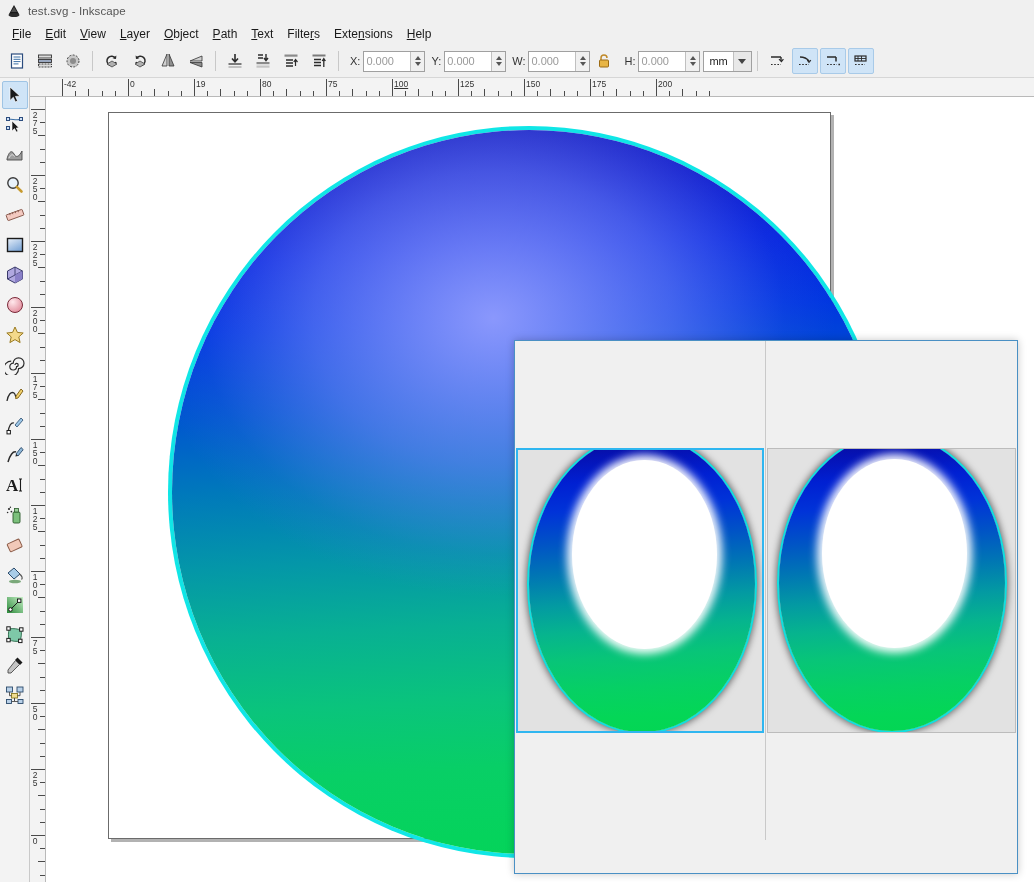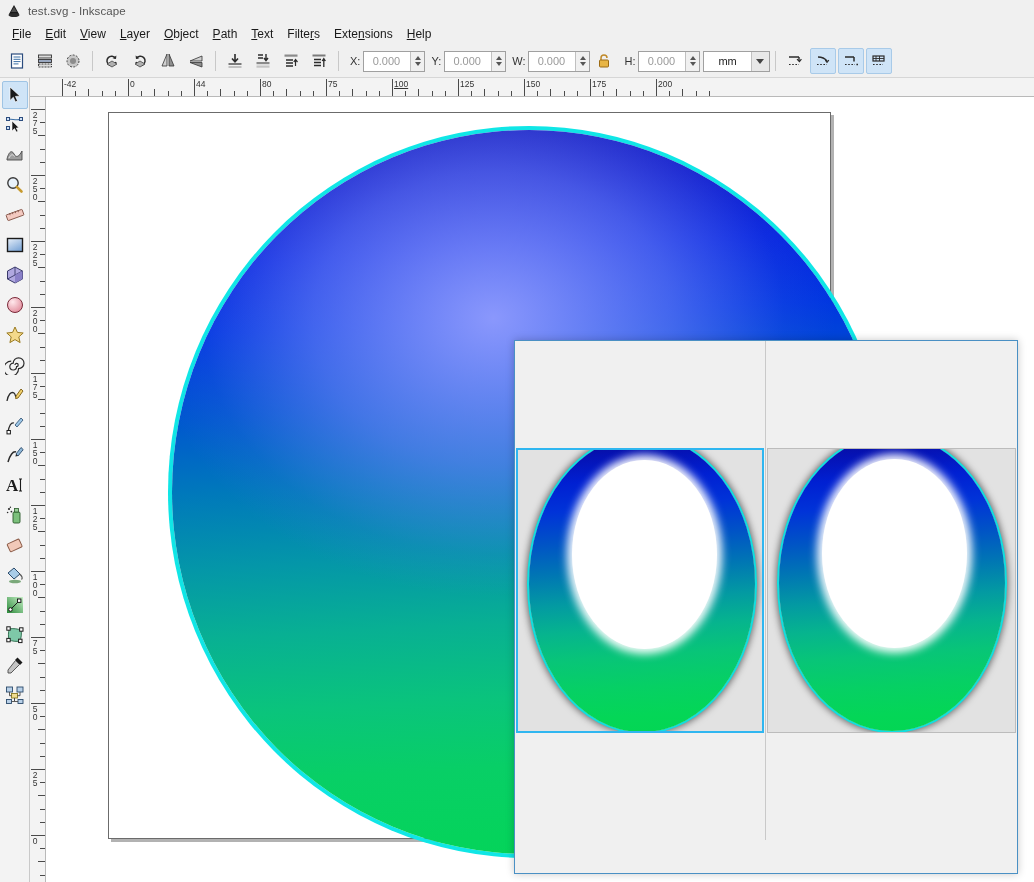--- a/index.html
+++ b/index.html
@@ -45,39 +45,39 @@
   .tbtn.active { background: #cfe4f7; border-color: #a8cae8; }
   .tsep { width: 1px; height: 20px; background: #c8c8c8; margin: 0 5px; }
   .tlabel { font-size: 11px; color: #333; margin: 0 3px 0 6px; }
 
   .spin {
     display: flex; align-items: stretch; height: 21px;
     border: 1px solid #a0a0a0; background: #fff;
   }
   .spin input {
     border: 0; outline: none; width: 46px; height: 19px;
-    font-size: 11px; text-align: center; padding-right: 4px;
+    font-size: 11px; text-align: left; padding-right: 4px;
     font-family: "Liberation Sans", sans-serif; color: #9a9a9a; background: #fff;
   }
   .spin .arrows {
     width: 14px; background: #f0f0f0; border-left: 1px solid #c0c0c0;
     display: flex; flex-direction: column; justify-content: center; align-items: center;
   }
   .spin .arrows i {
     display: block; width: 0; height: 0; border-left: 3px solid transparent;
     border-right: 3px solid transparent; margin: 1px 0;
   }
   .spin .arrows i.up { border-bottom: 4px solid #555; }
   .spin .arrows i.dn { border-top: 4px solid #555; }
 
   .unitsel {
     display: flex; align-items: center; height: 21px; border: 1px solid #a0a0a0;
     background: #fff; margin-left: 3px;
   }
-  .unitsel .val { font-size: 11px; padding: 0 14px; color: #222; }
+  .unitsel .val { font-size: 11px; padding: 0 5px; color: #222; }
   .unitsel .drop {
     width: 18px; height: 19px; background: #e8e8e8; border-left: 1px solid #c0c0c0;
     display: flex; align-items: center; justify-content: center;
   }
   .unitsel .drop i {
     width: 0; height: 0; border-left: 4px solid transparent;
     border-right: 4px solid transparent; border-top: 5px solid #444;
   }
 
   
@@ -396,21 +396,21 @@
       <div class="htick" style="left: 58.4px; height: 7px;"></div>
       <div class="htick" style="left: 71.6px; height: 5px;"></div>
       <div class="htick" style="left: 84.8px; height: 5px;"></div>
       <div class="htick" style="left: 98px; height: 17px;"></div>
       <div class="hnum" style="left: 100px;">0</div>
       <div class="htick" style="left: 111.2px; height: 5px;"></div>
       <div class="htick" style="left: 124.4px; height: 7px;"></div>
       <div class="htick" style="left: 137.6px; height: 5px;"></div>
       <div class="htick" style="left: 150.8px; height: 5px;"></div>
       <div class="htick" style="left: 164px; height: 17px;"></div>
-      <div class="hnum" style="left: 166px;">44</div>
+      <div class="hnum" style="left: 166px;">19</div>
       <div class="htick" style="left: 177.2px; height: 5px;"></div>
       <div class="htick" style="left: 190.4px; height: 7px;"></div>
       <div class="htick" style="left: 203.6px; height: 5px;"></div>
       <div class="htick" style="left: 216.8px; height: 5px;"></div>
       <div class="htick" style="left: 230px; height: 17px;"></div>
       <div class="hnum" style="left: 232px;">80</div>
       <div class="htick" style="left: 243.2px; height: 5px;"></div>
       <div class="htick" style="left: 256.4px; height: 7px;"></div>
       <div class="htick" style="left: 269.6px; height: 5px;"></div>
       <div class="htick" style="left: 282.8px; height: 5px;"></div>

